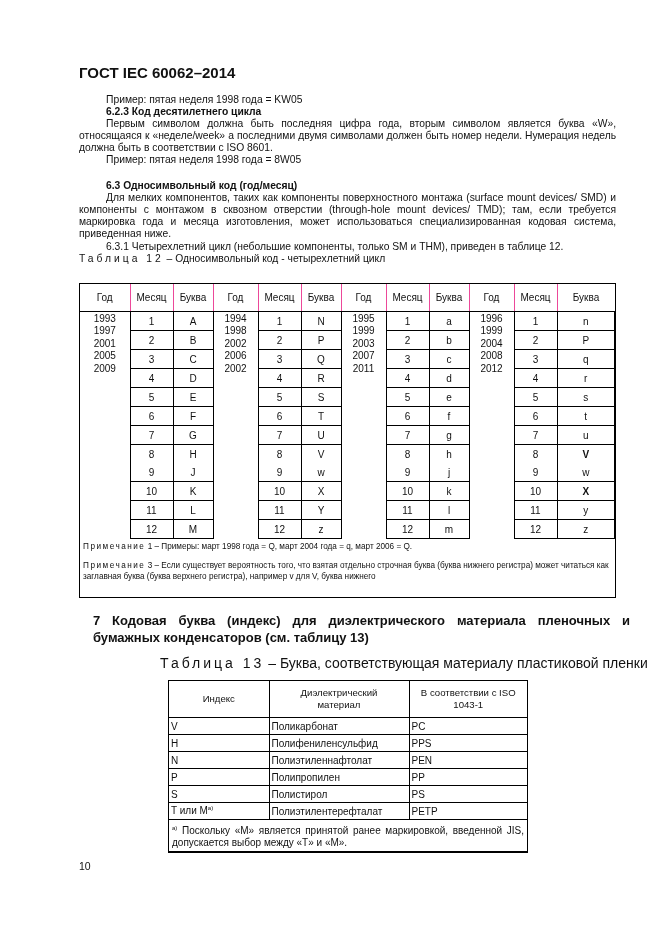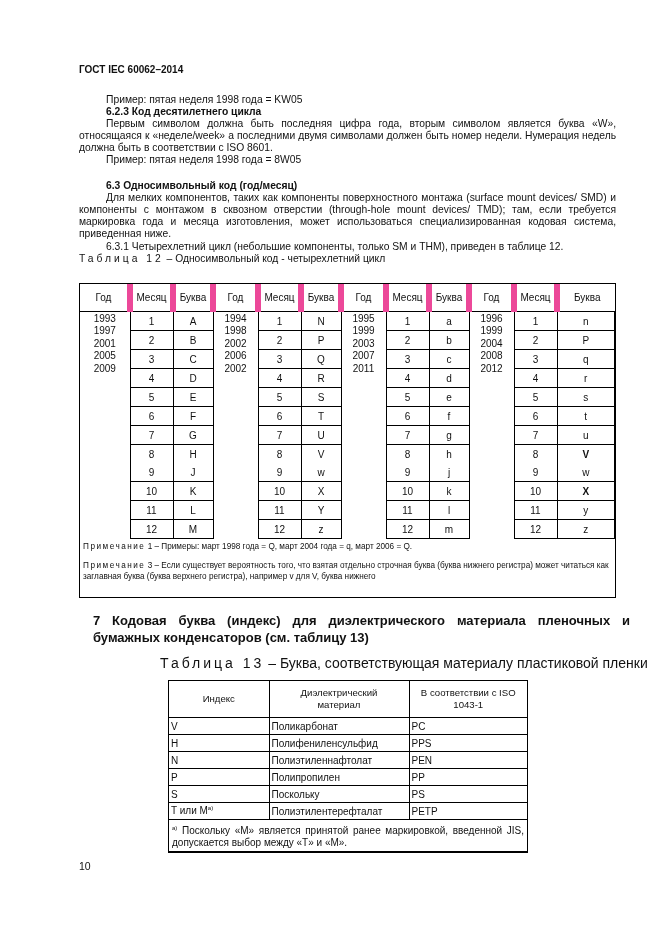--- a/index.html
+++ b/index.html
@@ -1,33 +1,33 @@
 <!DOCTYPE html>
 <html><head>
 <meta charset="utf-8">
 <style>
   html, body { margin: 0; padding: 0; background: #fff; }
   body {
     width: 661px; height: 936px; position: relative; overflow: hidden;
     font-family: "Liberation Sans", sans-serif; color: #111; font-size: 10.3px;
   }
   .abs { position: absolute; }
-  .header { left: 79px; top: 64px; font-weight: bold; font-size: 10px; }
+  .header { left: 79px; top: 64px; font-weight: bold; font-size: 15px; }
   .p { position: absolute; left: 79px; width: 537px; line-height: 12px; text-align: justify; }
   .ind { text-indent: 27px; }
   .bold { font-weight: bold; }
   .spaced { letter-spacing: 3px; }
   .spaced-note { letter-spacing: 1.5px; }
 
   
   #t12 { position: absolute; left: 79px; top: 283px; width: 537px; height: 315px;
          border: 1.5px solid #000; box-sizing: border-box; }
   #t12 table { border-collapse: collapse; width: 100%; table-layout: fixed; }
   #t12 th { font-weight: normal; height: 25px; border-bottom: 1px solid #000;
-            border-right: 6px solid #ec4899; font-size: 10px; }
+            border-right: 1px solid #ec4899; font-size: 10px; }
   #t12 th:last-child { border-right: none; }
   #t12 td { text-align: center; font-size: 10px; height: 18px; padding: 0; vertical-align: middle; }
   #t12 td.yr { vertical-align: top; line-height: 12.4px; padding-top: 1px; }
   #t12 td.m, #t12 td.l { border-left: 1.5px solid #000; border-bottom: 1px solid #000; }
   #t12 td.l { border-right: 1.5px solid #000; }
   #t12 td.nb { border-bottom: none; }
   #t12 .notes { font-size: 8.2px; padding: 2px 3px; line-height: 11px; }
   #t12 .note { margin-bottom: 8px; }
   #t12 .note:last-child { margin-bottom: 0; }
   .bolder { font-weight: bold; }
@@ -291,21 +291,21 @@
           <td class="mid"><span>Полиэтиленнафтолат</span></td>
           <td><span>PEN</span></td>
         </tr>
         <tr>
           <td><span>P</span></td>
           <td class="mid"><span>Полипропилен</span></td>
           <td><span>PP</span></td>
         </tr>
         <tr>
           <td><span>S</span></td>
-          <td class="mid"><span>Поскольку</span></td>
+          <td class="mid"><span>Полистирол</span></td>
           <td><span>PS</span></td>
         </tr>
         <tr>
           <td><span>T или M</span><sup>a)</sup></td>
           <td class="mid"><span>Полиэтилентерефталат</span></td>
           <td><span>PETP</span></td>
         </tr>
       </tbody>
     <tfoot>
       <tr>

